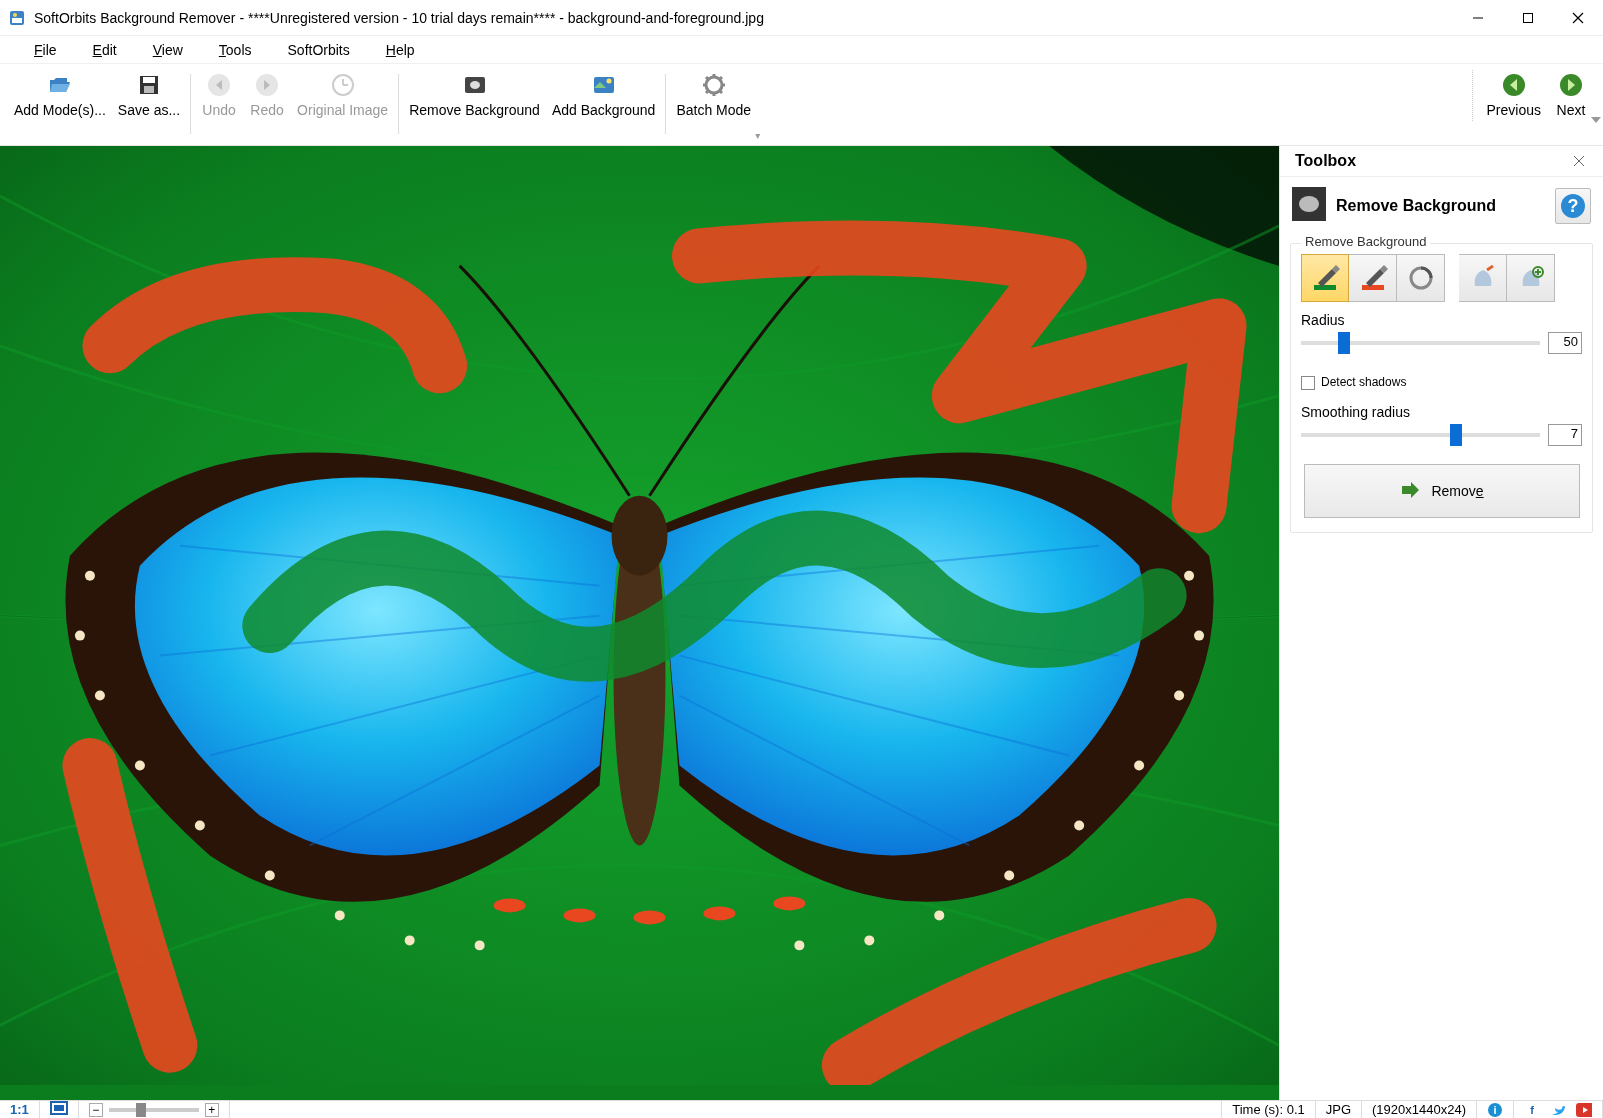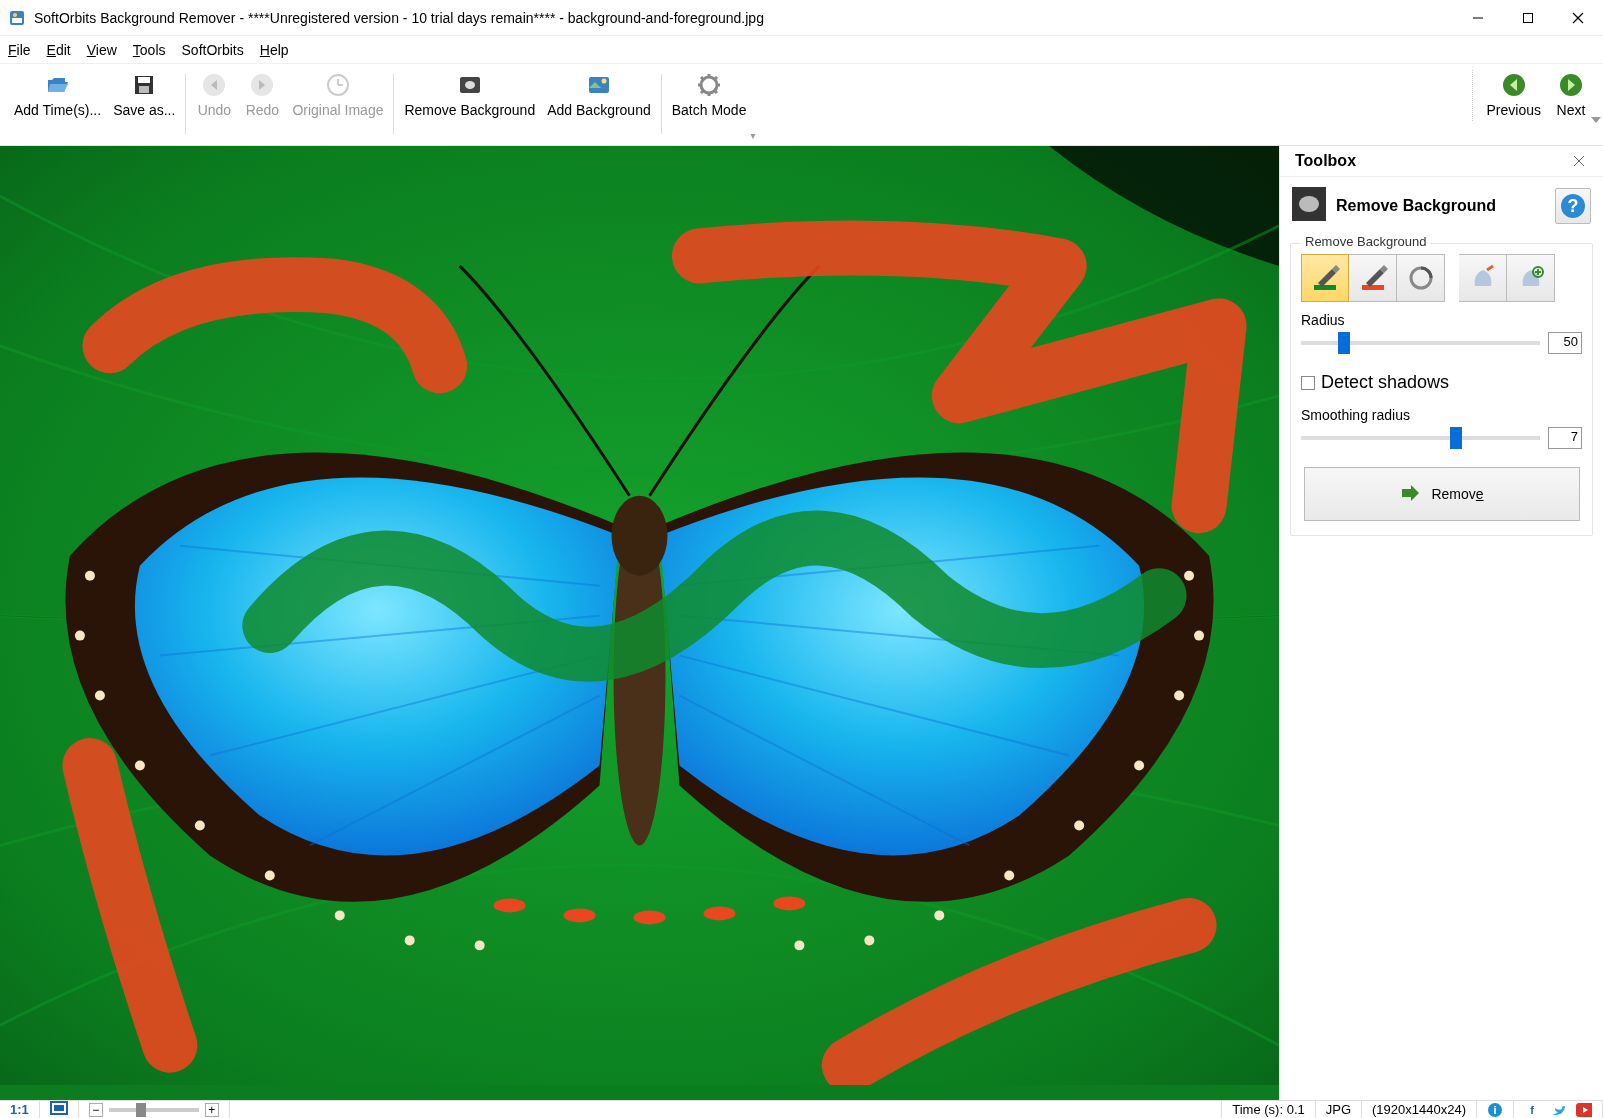--- a/index.html
+++ b/index.html
@@ -6,21 +6,21 @@
     body { background: #fff; width: 1603px; height: 1118px; overflow: hidden; display: flex; flex-direction: column; }
 
     
     .title-bar { height: 36px; background: #fff; display: flex; align-items: center; padding: 0 0 0 8px; border-bottom: 1px solid #eee; }
     .app-icon { width: 18px; height: 18px; margin-right: 8px; }
     .title-text { font-size: 14px; flex: 1; color: #000; }
     .win-controls { display: flex; }
     .win-btn { width: 50px; height: 36px; display: flex; align-items: center; justify-content: center; cursor: default; }
 
     
-    .menu-bar { height: 28px; display: flex; align-items: center; padding: 0 0; gap: 0; border-bottom: 1px solid #f0f0f0; }
+    .menu-bar { height: 28px; display: flex; align-items: center; padding: 0 26px; gap: 20px; border-bottom: 1px solid #f0f0f0; }
     .menu-item { padding: 2px 8px; font-size: 14px; cursor: default; }
     .menu-item .u { text-decoration: underline; }
 
     
     .toolbar { height: 82px; display: flex; align-items: flex-start; padding: 6px 8px 0 8px; border-bottom: 1px solid #e5e5e5; }
     .tool-btn { display: flex; flex-direction: column; align-items: center; padding: 2px 6px; font-size: 14px; text-align: center; line-height: 1.2; cursor: default; min-width: 48px; }
     .tool-btn.disabled { color: #999; }
     .tool-ico { width: 26px; height: 26px; margin-bottom: 4px; display: flex; align-items: center; justify-content: center; }
     .tool-sep { width: 1px; height: 60px; background: #ddd; margin: 4px 4px; }
     .tool-spacer { flex: 1; }
@@ -108,21 +108,21 @@
 </div>
 
 <div class="toolbar">
   <div class="tool-btn">
     <span class="tool-ico">
         <svg width="26" height="26">
           <path d="M3 8 L7 8 L9 6 L20 6 L20 10 L23 10 L19 20 L3 20 Z" fill="#3b82c4"></path>
           <path d="M5 12 L23 12 L19 20 L3 20 Z" fill="#6fb1e4"></path>
         </svg>
       </span>
-    <span>Add Time(s)...</span>
+    <span>Add Mode(s)...</span>
   </div>
   <div class="tool-btn">
     <span class="tool-ico">
         <svg width="26" height="26">
           <rect x="4" y="4" width="18" height="18" fill="#333"></rect>
           <rect x="7" y="5" width="12" height="6" fill="#fff"></rect>
           <rect x="8" y="14" width="10" height="7" fill="#bbb"></rect>
         </svg>
       </span>
     <span><span class="u">S</span>ave as...</span>
@@ -385,21 +385,21 @@
       <div class="tb-label">Radius</div>
       <div class="slider-row">
         <div class="slider-track">
           <div class="slider-thumb" style="left:18%"></div>
         </div>
         <div class="slider-val">50</div>
       </div>
 
 
       <div style="margin-top:18px">
-        <label style="font-size:18px;cursor:default">
+        <label style="font-size:12px;cursor:default">
           <span class="chk"></span><span>Detect shadows</span>
         </label>
       </div>
 
       <div class="tb-label" style="margin-top:14px">Smoothing radius</div>
       <div class="slider-row">
         <div class="slider-track">
           <div class="slider-thumb" style="left:65%"></div>
         </div>
         <div class="slider-val">7</div>

